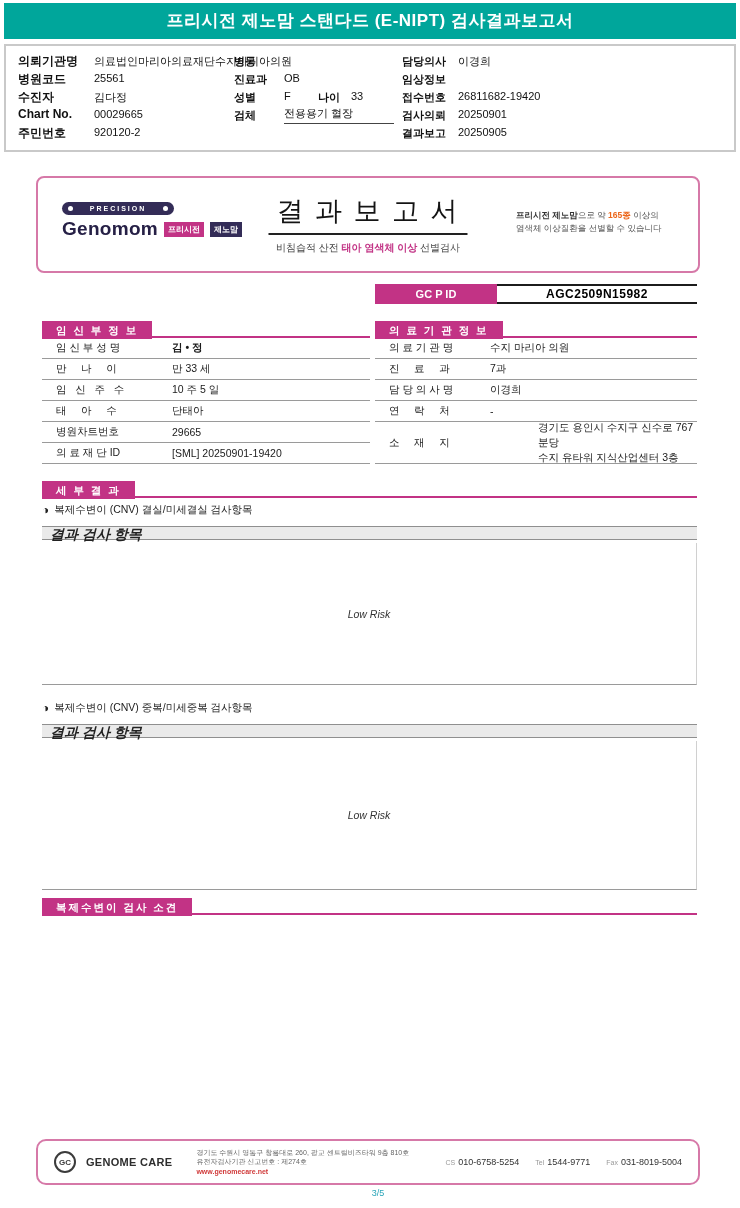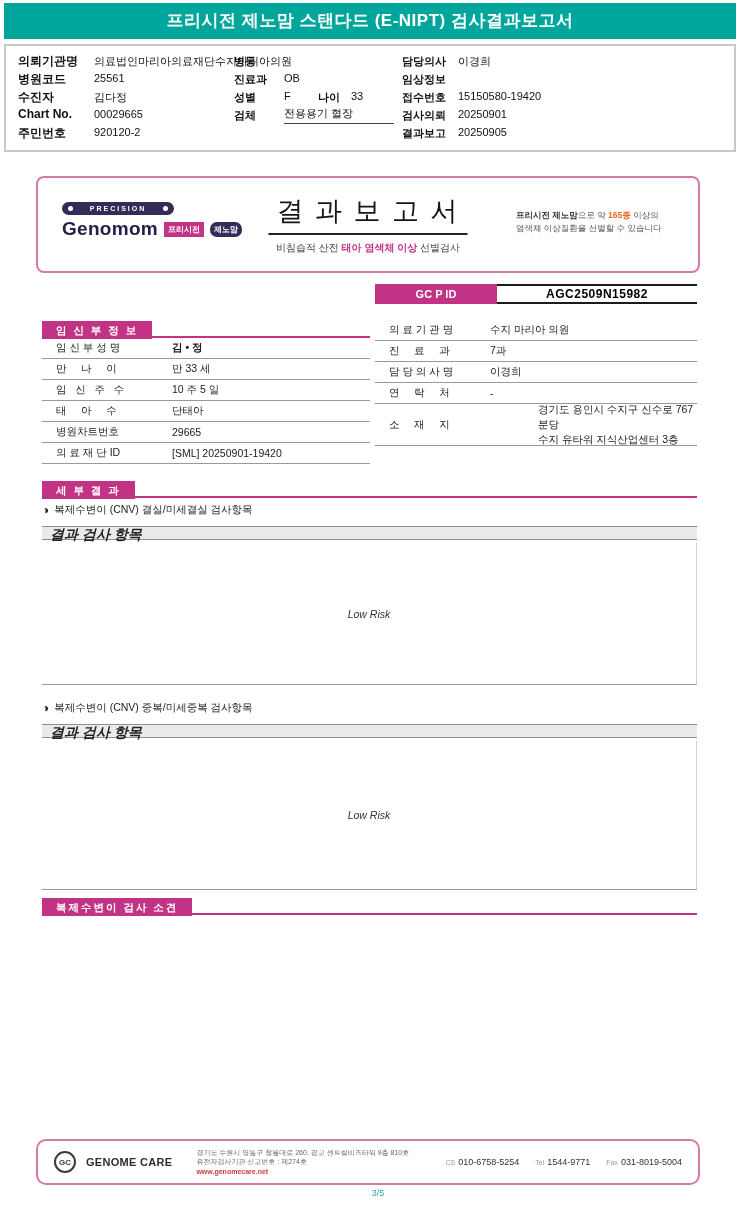--- a/index.html
+++ b/index.html
@@ -25,21 +25,21 @@
   .precision-pill { position:absolute; left:24px; top:24px; width:112px; height:13px; background:#332C57;
                     border-radius:7px; color:#fff; font-size:7px; font-weight:bold; letter-spacing:2px;
                     text-align:center; line-height:13px; }
   .precision-pill::before, .precision-pill::after { content:""; position:absolute; top:4px; width:5px; height:5px;
                     border-radius:50%; background:#fff; }
   .precision-pill::before { left:6px; } .precision-pill::after { right:6px; }
   .brand-row { position:absolute; left:24px; top:40px; display:flex; align-items:center; gap:6px; }
   .brand-main { font-size:19px; font-weight:800; color:#262046; letter-spacing:0.3px; }
   .chip { font-size:8px; font-weight:bold; color:#fff; padding:2px 4px; white-space:nowrap; }
   .chip.magenta { background:var(--magenta,#C23385); }
-  .chip.dark { background:#332C57;border-radius:7px; }
+  .chip.dark { background:#332C57; }
   .rc-title-wrap { position:absolute; left:50%; top:15px; transform:translateX(-50%); text-align:center; }
   .rc-title { display:inline-block; font-size:27px; font-weight:400; color:#141414; letter-spacing:2px;
               padding:0 8px 4px; border-bottom:2px solid #222; white-space:pre; }
   .rc-sub { margin-top:6px; font-size:10px; color:#444; white-space:nowrap; }
   .rc-sub .hl { color:var(--magenta,#C23385); font-weight:bold; }
   .rc-note { position:absolute; right:12px; top:31px; width:170px; font-size:8.5px; line-height:13px; color:#555; }
   .rc-note .b { font-weight:bold; color:#333; }
   .rc-note .orange { color:var(--highlight_orange,#EC671B); font-weight:bold; }
 
   
@@ -106,21 +106,21 @@
     <span class="if" style="left:278px; top:26px;">OB</span>
     <span class="if b" style="left:396px; top:26px;">임상정보</span>
 
     <span class="if big" style="left:12px; top:43px;">수진자</span>
     <span class="if" style="left:88px; top:44px;">김다정</span>
     <span class="if b" style="left:228px; top:44px;">성별</span>
     <span class="if" style="left:278px; top:44px;">F</span>
     <span class="if b" style="left:312px; top:44px;">나이</span>
     <span class="if" style="left:345px; top:44px;">33</span>
     <span class="if b" style="left:396px; top:44px;">접수번호</span>
-    <span class="if" style="left:452px; top:44px;">15150580-19420</span>
+    <span class="if" style="left:452px; top:44px;">26811682-19420</span>
 
     <span class="if big" style="left:12px; top:61px;">Chart No.</span>
     <span class="if" style="left:88px; top:62px;">00029665</span>
     <span class="if b" style="left:228px; top:62px;">검체</span>
     <span class="if u" style="left:278px; top:60px;">전용용기 혈장</span>
     <span class="if b" style="left:396px; top:62px;">검사의뢰</span>
     <span class="if" style="left:452px; top:62px;">20250901</span>
 
     <span class="if big" style="left:12px; top:79px;">주민번호</span>
     <span class="if" style="left:88px; top:80px;">920120-2</span>
@@ -172,20 +172,23 @@
       <span class="lbl">병원차트번호</span>
       <span class="val">29665</span>
     </div>
     <div class="trow">
       <span class="lbl">의 료 재 단 ID</span>
       <span class="val">[SML] 20250901-19420</span>
     </div>
   </div>
 
   <div class="tbl tbl-right" style="left:375px; top:320px; width:322px;">
+    <div class="tbl-head">
+      <span class="tbl-badge">의 료 기 관 정 보</span>
+    </div>
     <div class="trow">
       <span class="lbl">의 료 기 관 명</span>
       <span class="val">수지 마리아 의원</span>
     </div>
     <div class="trow">
       <span class="lbl">진     료     과</span>
       <span class="val">7과</span>
     </div>
     <div class="trow">
       <span class="lbl">담 당 의 사 명</span>

